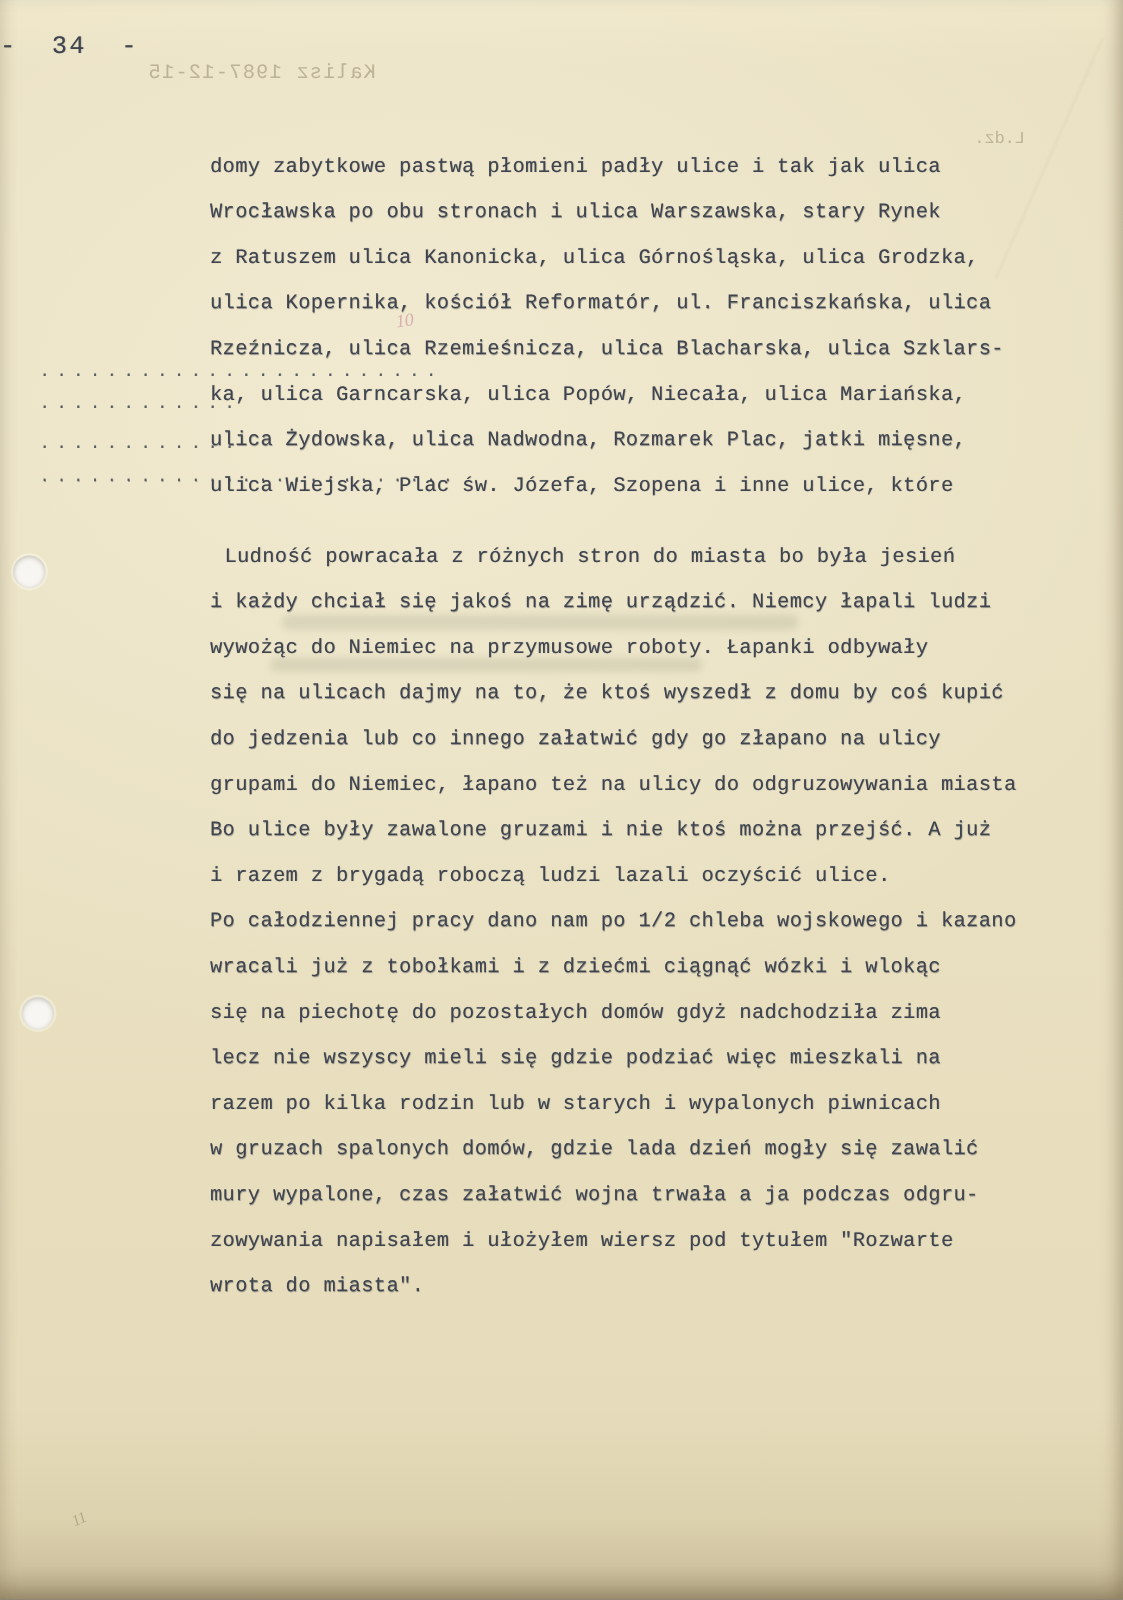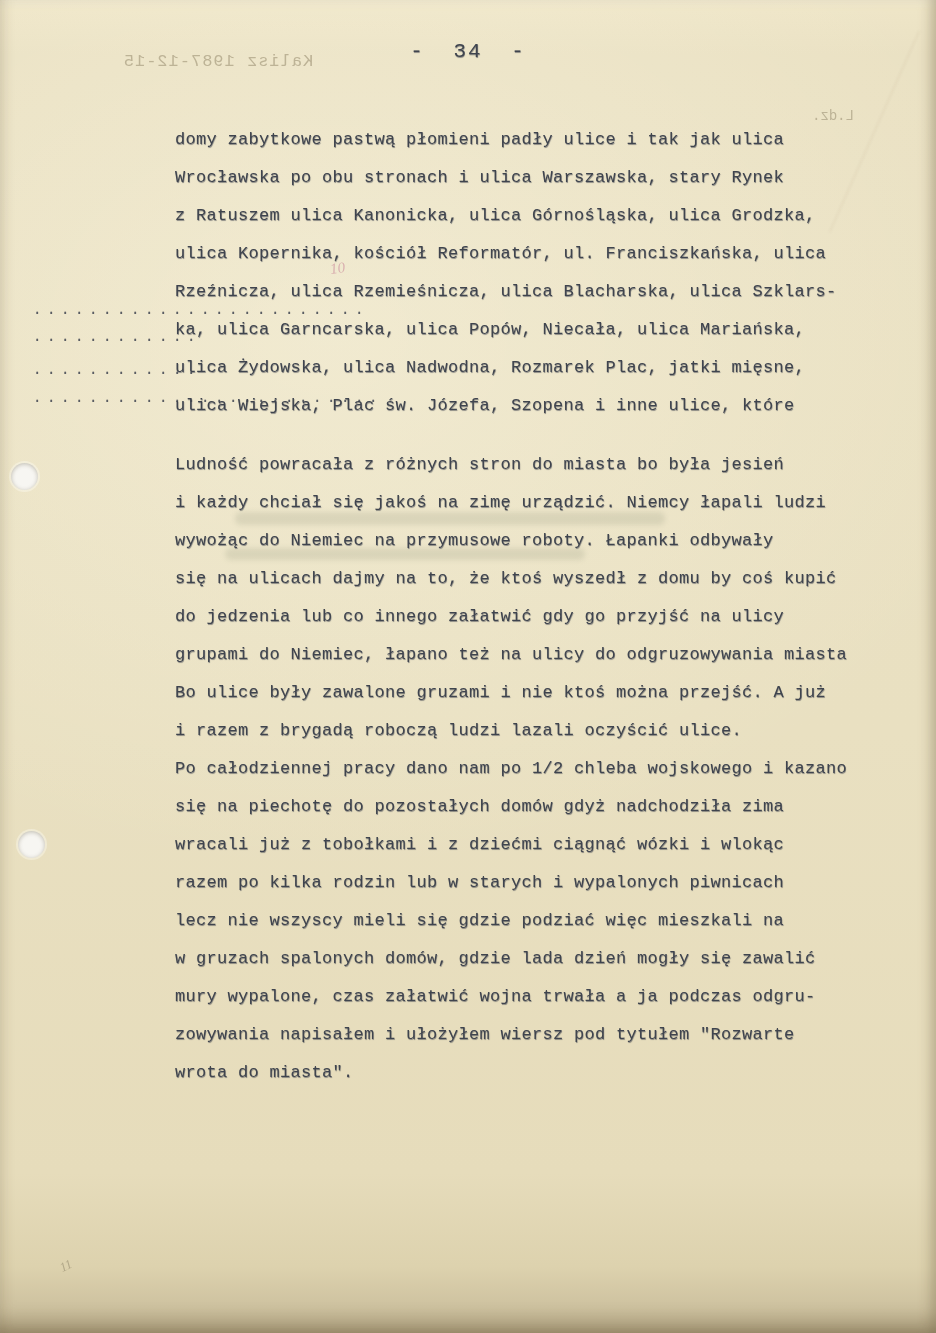--- a/index.html
+++ b/index.html
@@ -16,30 +16,30 @@
   .page::after{ 
     content:"";position:absolute;inset:0;pointer-events:none;
     box-shadow:
       inset -10px 0 14px -6px rgba(110,95,65,0.35),
       inset 8px 0 14px -8px rgba(110,95,65,0.18),
       inset 0 -16px 22px -10px rgba(90,75,45,0.40),
       inset 0 6px 10px -6px rgba(255,255,245,0.5);
   }
   .ink{color:#3f444e;text-shadow:0.4px 0.5px 0.7px rgba(63,68,78,0.55);}
   .page-number{
-    position:absolute;top:40px;left:0;width:100%;
-    text-align:center;font-size:21px;word-spacing:14px;letter-spacing:2px;
+    position:absolute;top:28px;left:0;width:100%;
+    text-align:left;font-size:21px;word-spacing:14px;letter-spacing:2px;
   }
   .body-text{
     position:absolute;left:175px;top:121px;width:740px;
     font-size:17px;line-height:38px;letter-spacing:0.3px;
     white-space:nowrap;
   }
   .body-text .line{height:38px;}
-  .body-text .para-start{margin-top:21px;}
+  .body-text .para-start{margin-top:21px;margin-left:12px;}
   .dots-row{
     position:absolute;left:33px;
     font-size:14px;letter-spacing:5.6px;color:#494e58;opacity:0.9;
     text-shadow:0.3px 0.4px 0.5px rgba(63,68,78,0.5);
     white-space:nowrap;line-height:14px;
   }
   .hole{
     position:absolute;width:27px;height:27px;border-radius:50%;
     background:#f7f6f2;
     box-shadow:inset 0 1px 4px rgba(90,80,55,0.35), 0 0 0 2px rgba(255,255,248,0.35);
@@ -97,29 +97,29 @@
     <div class="line">z Ratuszem ulica Kanonicka, ulica Górnośląska, ulica Grodzka,</div>
     <div class="line">ulica Kopernika, kościół Reformatór, ul. Franciszkańska, ulica</div>
     <div class="line">Rzeźnicza, ulica Rzemieśnicza, ulica Blacharska, ulica Szklars-</div>
     <div class="line">ka, ulica Garncarska, ulica Popów, Niecała, ulica Mariańska,</div>
     <div class="line">ulica Żydowska, ulica Nadwodna, Rozmarek Plac, jatki mięsne,</div>
     <div class="line">ulica Wiejska, Plac św. Józefa, Szopena i inne ulice, które</div>
     <div class="line para-start">Ludność powracała z różnych stron do miasta bo była jesień</div>
     <div class="line">i każdy chciał się jakoś na zimę urządzić. Niemcy łapali ludzi</div>
     <div class="line">wywożąc do Niemiec na przymusowe roboty. Łapanki odbywały</div>
     <div class="line">się na ulicach dajmy na to, że ktoś wyszedł z domu by coś kupić</div>
-    <div class="line">do jedzenia lub co innego załatwić gdy go przyjść na ulicy</div>
+    <div class="line">do jedzenia lub co innego załatwić gdy go złapano na ulicy</div>
     <div class="line">grupami do Niemiec, łapano też na ulicy do odgruzowywania miasta</div>
     <div class="line">Bo ulice były zawalone gruzami i nie ktoś można przejść. A już</div>
     <div class="line">i razem z brygadą roboczą ludzi lazali oczyścić ulice.</div>
     <div class="line">Po całodziennej pracy dano nam po 1/2 chleba wojskowego i kazano</div>
+    <div class="line">wracali już z tobołkami i z dziećmi ciągnąć wózki i wlokąc</div>
     <div class="line">się na piechotę do pozostałych domów gdyż nadchodziła zima</div>
-    <div class="line">wracali już z tobołkami i z dziećmi ciągnąć wózki i wlokąc</div>
+    <div class="line">lecz nie wszyscy mieli się gdzie podziać więc mieszkali na</div>
     <div class="line">razem po kilka rodzin lub w starych i wypalonych piwnicach</div>
-    <div class="line">lecz nie wszyscy mieli się gdzie podziać więc mieszkali na</div>
     <div class="line">w gruzach spalonych domów, gdzie lada dzień mogły się zawalić</div>
     <div class="line">mury wypalone, czas załatwić wojna trwała a ja podczas odgru-</div>
     <div class="line">zowywania napisałem i ułożyłem wiersz pod tytułem "Rozwarte</div>
     <div class="line">wrota do miasta".</div>
   </div>
 
   <div class="hole hole-1"></div>
   <div class="hole hole-2"></div>
 
 </div>

